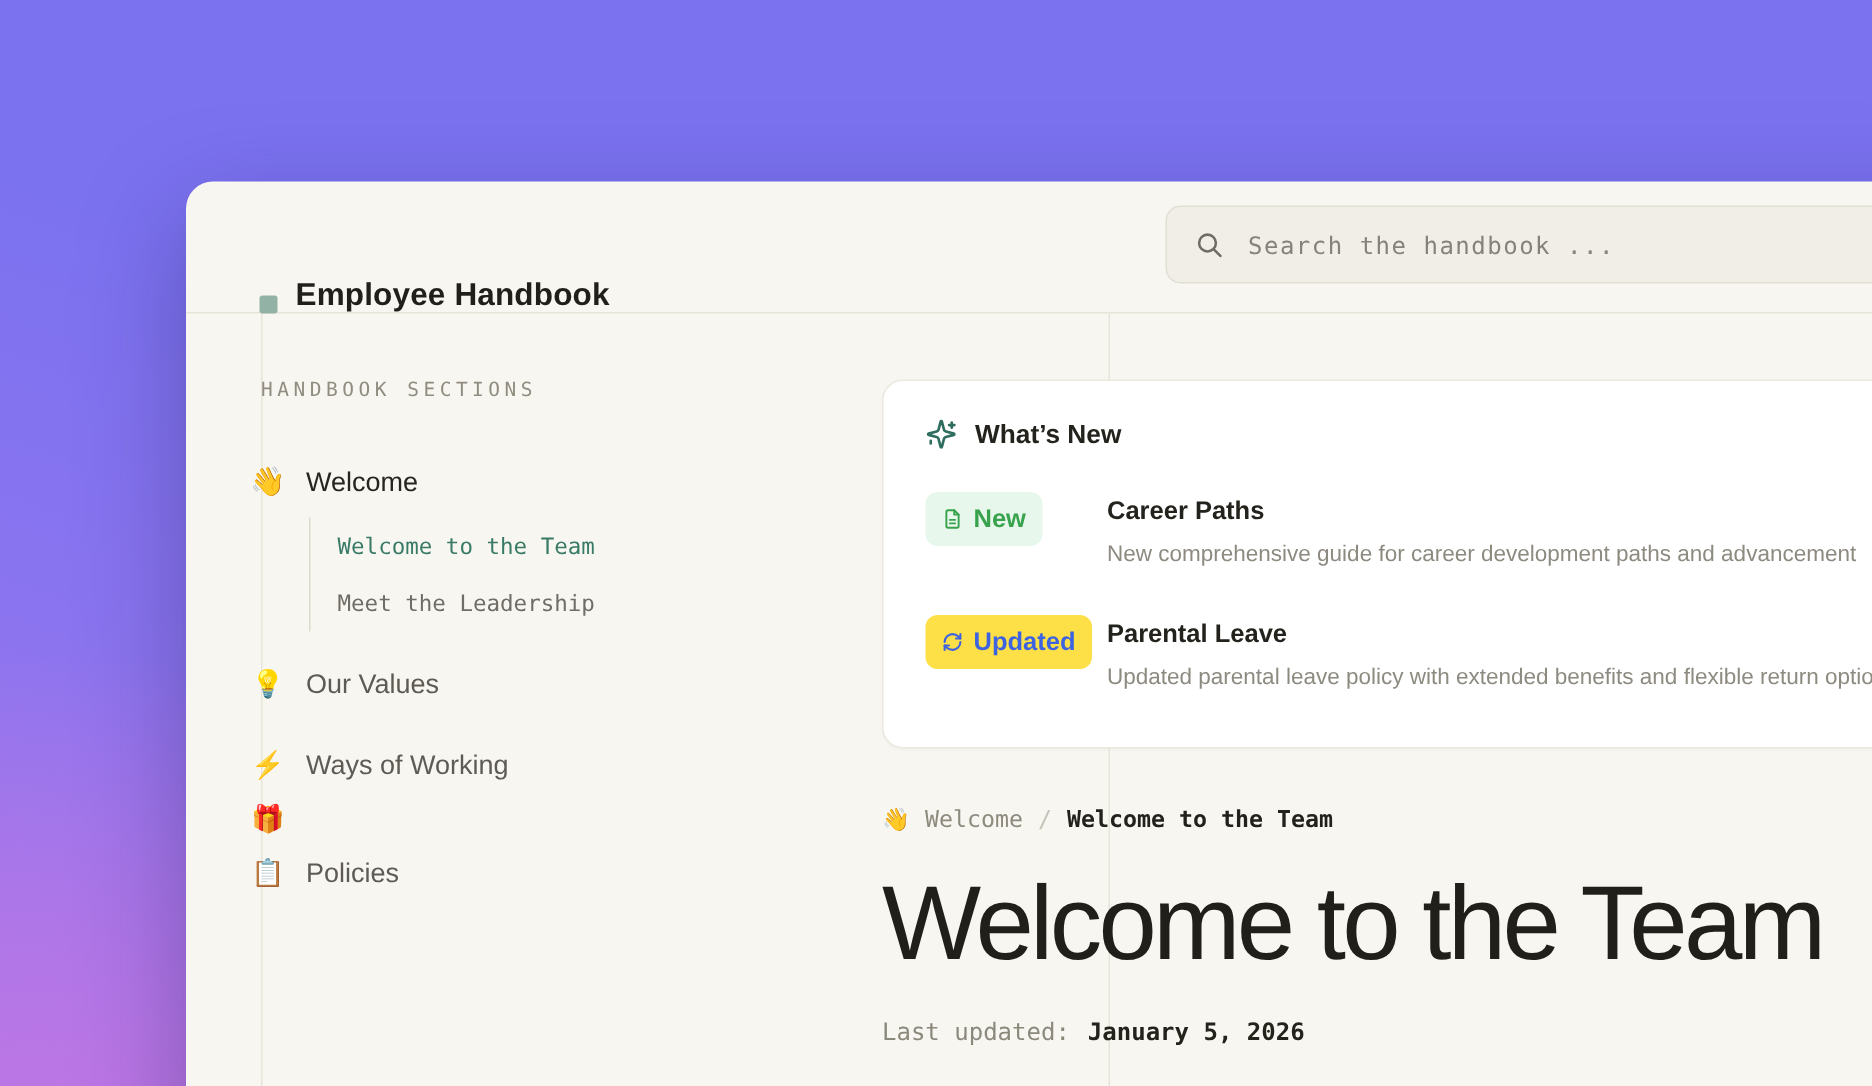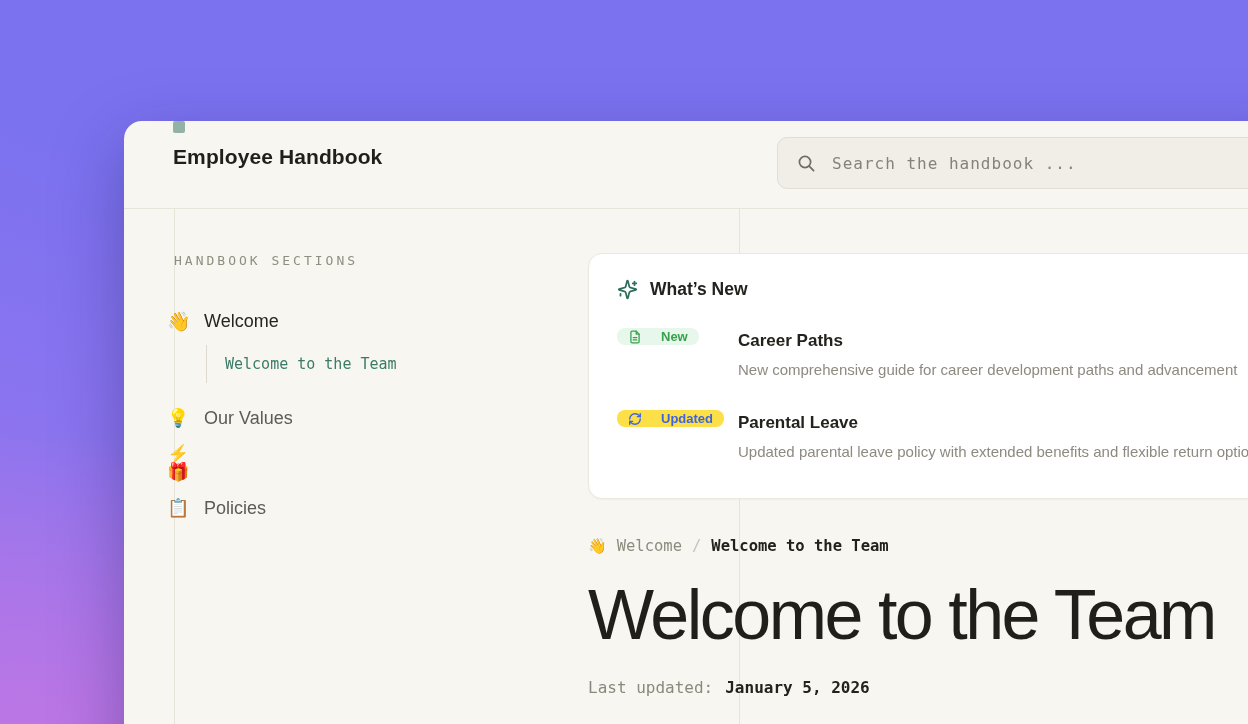--- a/index.html
+++ b/index.html
@@ -15,21 +15,21 @@
 
   .window {
     position:absolute; left:124px; top:121px; right:-60px; bottom:-60px;
     background:#f8f6f1; border-radius:18px;
     box-shadow:0 24px 70px rgba(35,25,90,.35);
   }
 
   
   .hdr { position:absolute; left:0; top:0; right:0; height:88px;
          border-bottom:1px solid #e7e4da; }
-  .brand { position:absolute; left:49px; top:0; height:88px; display:flex; align-items:flex-start; gap:12px;flex-direction:column; }
+  .brand { position:absolute; left:49px; top:0; height:88px; display:flex; align-items:flex-end; gap:12px; }
   .brand-sq { width:12px; height:12px; border-radius:2px; background:#93b2a6; }
   .brand-title { font-size:21px; font-weight:700; color:#201f1a; letter-spacing:.1px; }
   .search { position:absolute; left:653px; top:16px; width:640px; height:52px;
             background:#f0eee7; border:1px solid #e1ded3; border-radius:10px;
             display:flex; align-items:center; gap:16px; padding:0 19px; }
   .search svg { flex:0 0 auto; }
   .search input { border:none; outline:none; background:transparent; width:100%;
             font-family:"DejaVu Sans Mono","Liberation Mono",monospace;
             font-size:16px; letter-spacing:1px; color:#4f4e47; }
   .search input::placeholder { color:#84827a; opacity:1; }
@@ -53,22 +53,22 @@
   .sb-item.plain .ico { font-size:18px; }
   .sb-rest { margin-top:8px; }
 
   
   .main { position:absolute; left:464px; top:132px; width:760px; z-index:1; }
   .wn-card { width:700px; height:246px; background:#ffffff; border:1px solid #ebe8df;
              border-radius:14px; padding:22px 28px; box-shadow:0 1px 2px rgba(60,55,40,.04); }
   .wn-head { display:flex; align-items:center; gap:12px; height:26px; }
   .wn-title { font-size:17.5px; font-weight:700; color:#23221c; }
   .wn-rows { margin-top:26px; display:grid; grid-template-columns:121px 1fr; row-gap:28px; }
-  .badge { display:inline-flex; align-items:center; gap:19px; height:17px; padding:0 11px;
-           border-radius:8px; font-size:13px; font-weight:600; align-self:start; justify-self:start; }
+  .badge { display:inline-flex; align-items:center; gap:7px; height:36px; padding:0 11px;
+           border-radius:8px; font-size:17px; font-weight:600; align-self:start; justify-self:start; }
   .badge.new { background:#e8f7eb; color:#38a24d; }
   .badge.updated { background:#fde047; color:#3e63e0; }
   .wn-item-title { font-size:17px; font-weight:600; color:#23221c; line-height:25px; }
   .wn-item-desc { margin-top:5px; font-size:15px; color:#8d8a80; line-height:24px; white-space:nowrap; }
 
   .crumbs { margin-top:36px; display:flex; align-items:center; gap:10px; line-height:22px; }
   .crumb-ico { font-size:15px; }
   .crumb-a { font-size:15.5px; color:#8d8a7e; }
   .crumb-sep { font-size:15.5px; color:#c6c3b8; }
   .crumb-b { font-size:15.5px; font-weight:700; color:#22211b; }
@@ -103,29 +103,31 @@
 
   <nav class="sidebar">
     <div class="sb-label mono">HANDBOOK SECTIONS</div>
 
     <div class="sb-item active">
       <span class="ico">👋</span>
       <span class="lbl">Welcome</span>
     </div>
     <div class="sb-sub">
       <div class="sub active">Welcome to the Team</div>
+      <div class="sub">Meet the Leadership</div>
     </div>
 
     <div class="sb-rest">
       <div class="sb-item plain">
         <span class="ico">💡</span>
         <span class="lbl">Our Values</span>
       </div>
       <div class="sb-item plain">
         <span class="ico">⚡</span>
+        <span class="lbl">Ways of Working</span>
       </div>
       <div class="sb-item plain">
         <span class="ico">🎁</span>
       </div>
       <div class="sb-item plain">
         <span class="ico">📋</span>
         <span class="lbl">Policies</span>
       </div>
     </div>
   </nav>

